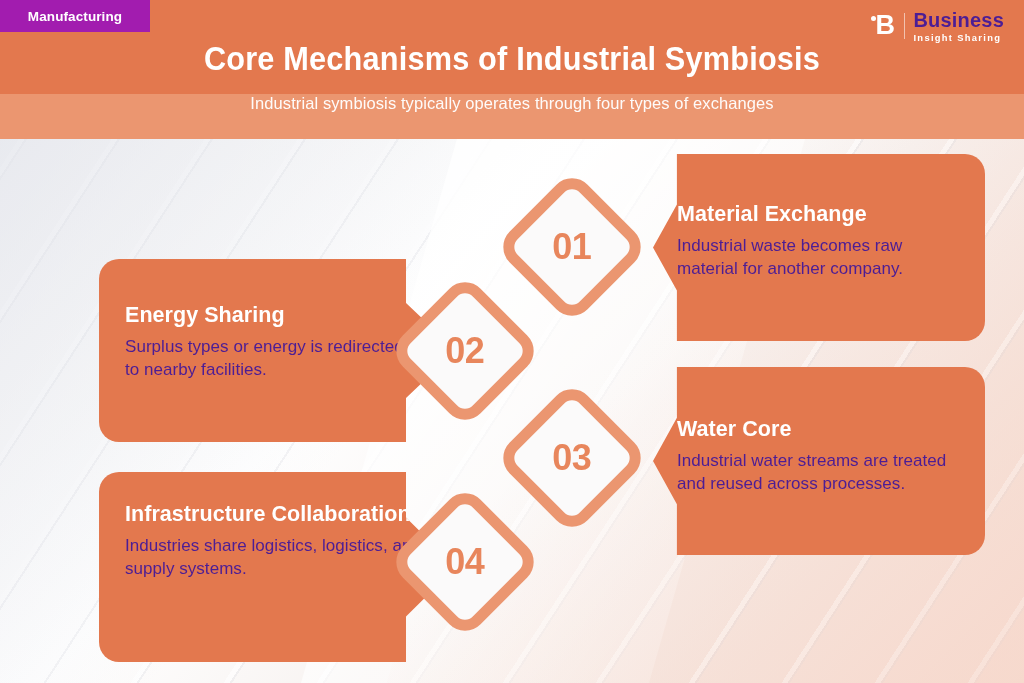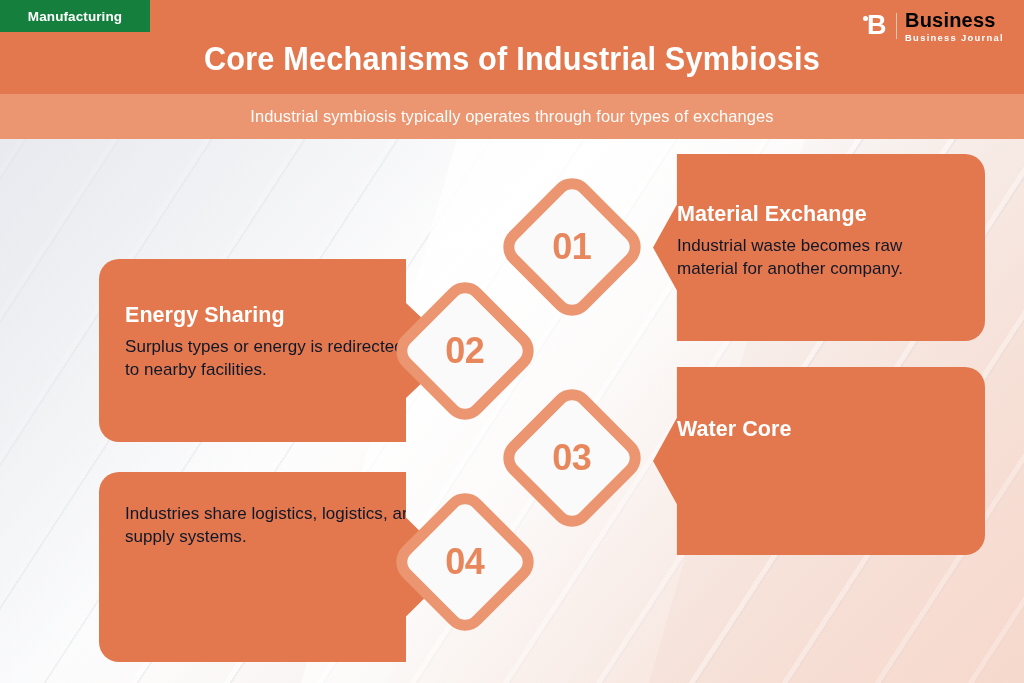--- a/index.html
+++ b/index.html
@@ -56,21 +56,21 @@
 
   
   .header {
     position:absolute; left:0; top:0; width:1024px; height:94px;
     background:#e3784e;
     z-index:5;
   }
   .tag {
     position:absolute; left:0; top:0;
     width:150px; height:32px;
-    background:#15803d;
+    background:#a21caf;
     display:flex; align-items:center; justify-content:center;
   }
   .tag span {
     color:#ffffff;
     font-size:13.5px;
     font-weight:bold;
     letter-spacing:.1px;
   }
   .title {
     position:absolute; left:0; top:40px; width:1024px;
@@ -102,32 +102,32 @@
     position:absolute; left:5px; top:1px;
     font-size:27px; line-height:27px;
     font-weight:bold; color:#ffffff;
     font-family:"Liberation Sans",sans-serif;
   }
   .logo-div {
     width:1px; height:26px; background:rgba(255,255,255,.55);
   }
   .logo-txt { display:flex; flex-direction:column; line-height:1; }
   .logo-top {
-    color:#000000; font-size:20px; font-weight:bold; letter-spacing:.2px;
+    color:#4c1d95; font-size:20px; font-weight:bold; letter-spacing:.2px;
   }
   .logo-bot {
     color:#ffffff; font-size:9.4px; font-weight:bold;
     letter-spacing:1.3px; margin-top:3px;
   }
 
   
   .subband {
     position:absolute; left:0; top:94px; width:1024px; height:45px;
     background:#eb9670;
-    display:flex; align-items:center; justify-content:center;
+    display:flex; justify-content:center;
     z-index:5;
   }
   .subband span {
     color:#ffffff;
     font-size:16.5px;
     font-weight:400;
     letter-spacing:.1px;
     opacity:.97;
   }
 
@@ -167,21 +167,21 @@
     font-size:21.5px;
     font-weight:bold;
     line-height:1.18;
     margin-bottom:7px;
     letter-spacing:.05px;
   }
   .card p {
     font-size:17px;
     font-weight:400;
     line-height:1.36;
-    color:#0f172a;
+    color:#4c1d95;
     letter-spacing:.05px;
   }
 
   
   #card-01 { left:646px; top:15px;  width:332px; height:187px; }
   #card-01 .card-inner { left:24px; top:48px; width:270px; }
 
   #card-02 { left:56px;  top:120px; width:357px; height:183px; }
   #card-02 .card-inner { left:26px; top:44px; width:290px; }
 
@@ -237,21 +237,21 @@
     <div class="title">Core Mechanisms of Industrial Symbiosis</div>
 
     <div class="logo">
       <div class="logo-mark">
         <div class="dot"></div>
         <div class="bee">B</div>
       </div>
       <div class="logo-div"></div>
       <div class="logo-txt">
         <div class="logo-top">Business</div>
-        <div class="logo-bot">Business Journal</div>
+        <div class="logo-bot">Insight Sharing</div>
       </div>
     </div>
   </div>
 
   <div class="subband">
     <span>Industrial symbiosis typically operates through four types of exchanges</span>
   </div>
 
   <div class="stage">
 
@@ -265,25 +265,27 @@
     <div class="card left" id="card-02">
       <div class="card-inner">
         <h3>Energy Sharing</h3>
         <p>Surplus types or energy is redirected to nearby facilities.</p>
       </div>
     </div>
 
     <div class="card right" id="card-03">
       <div class="card-inner">
         <h3>Water Core</h3>
+        <p>Industrial water streams are treated and reused across processes.</p>
       </div>
     </div>
 
     <div class="card left" id="card-04">
       <div class="card-inner">
+        <h3>Infrastructure Collaboration</h3>
         <p>Industries share logistics, logistics, and supply systems.</p>
       </div>
     </div>
 
     <div class="diamond" id="dia-02">
       <span>02</span>
     </div>
     <div class="diamond" id="dia-04">
       <span>04</span>
     </div>

